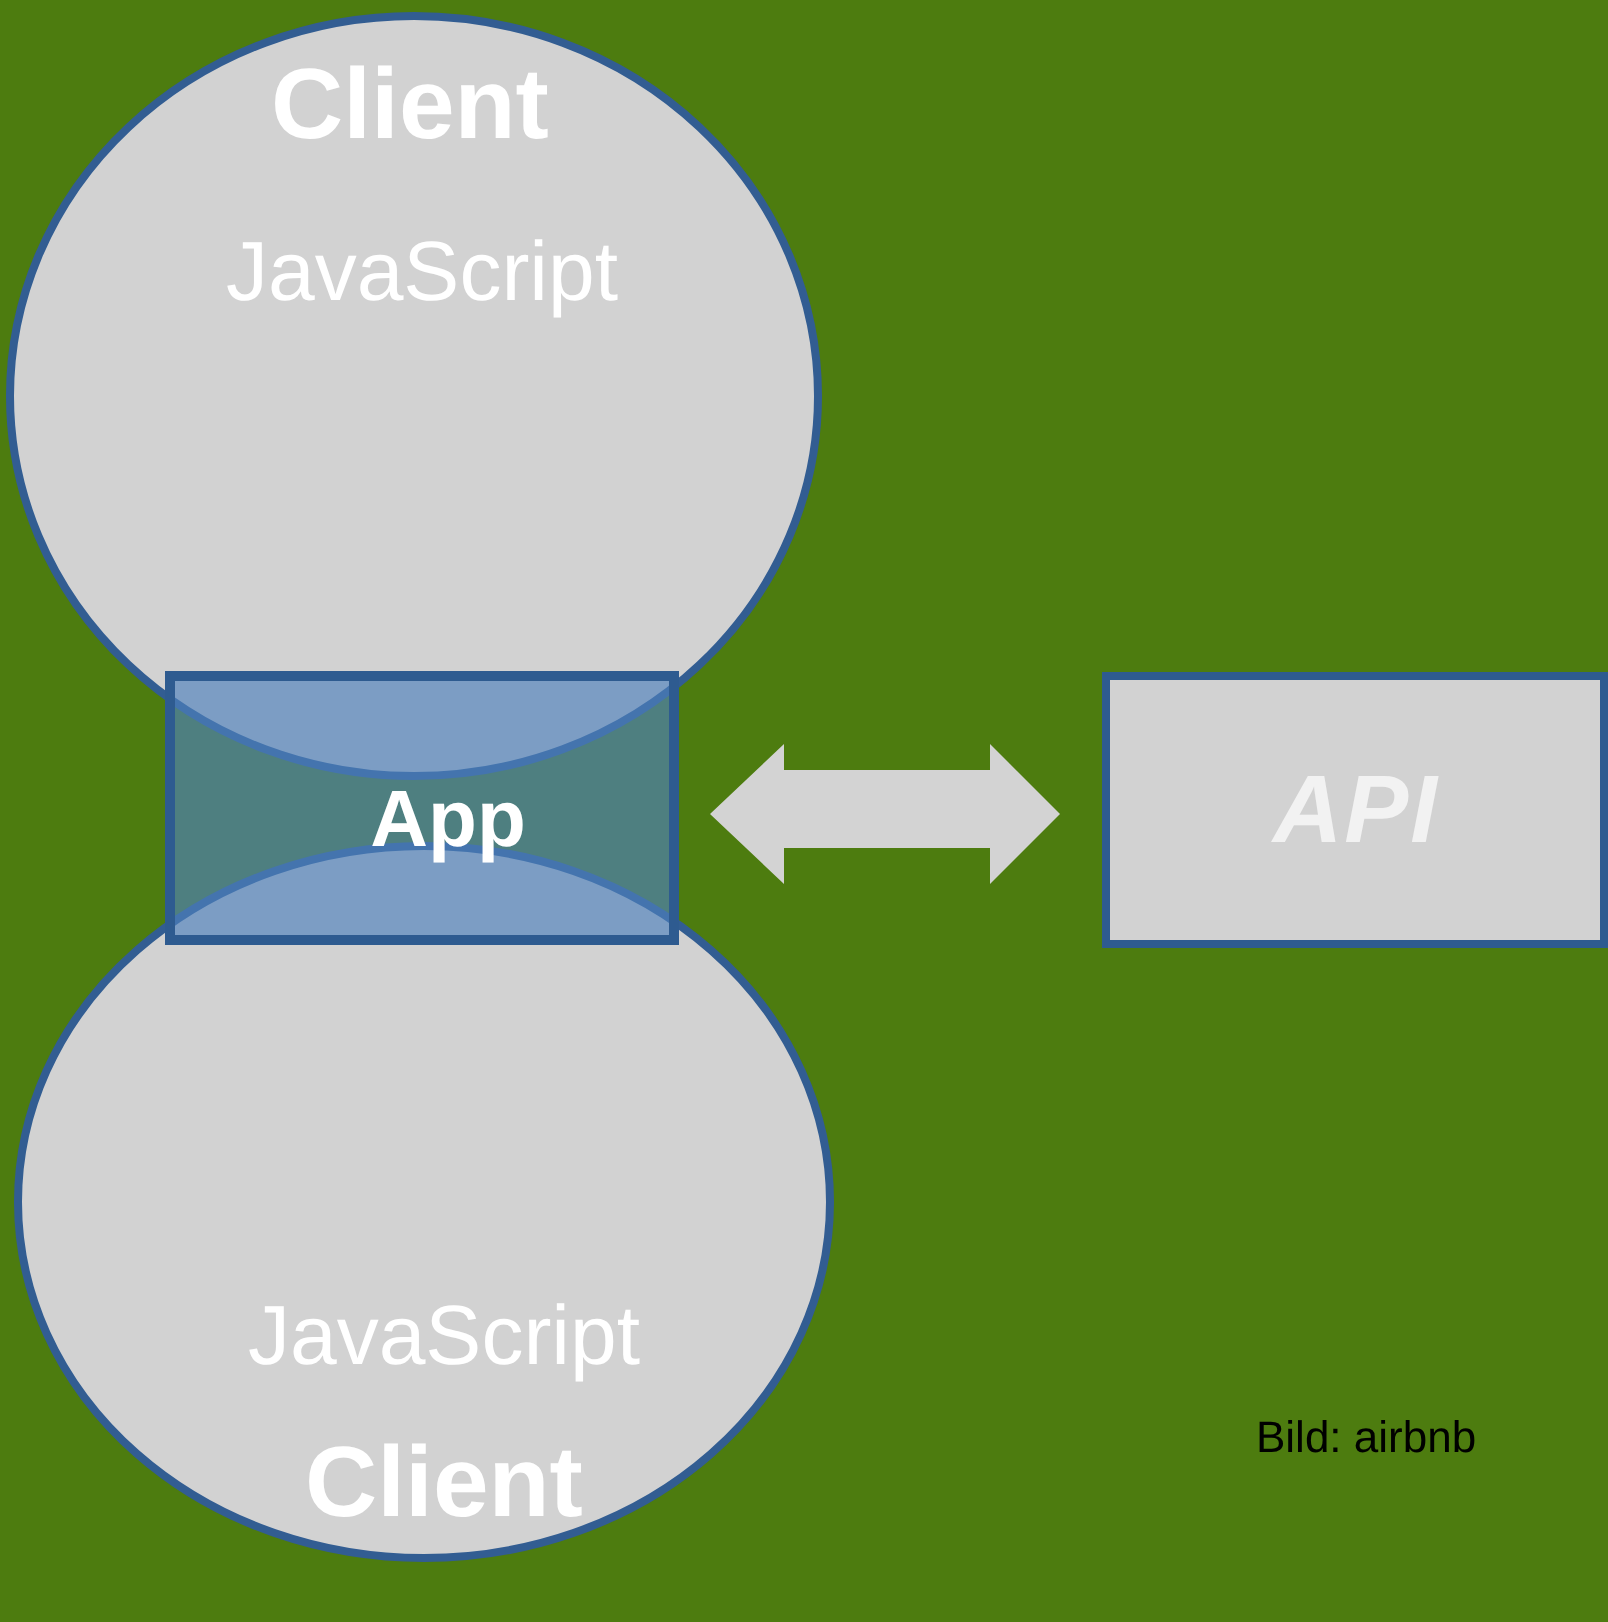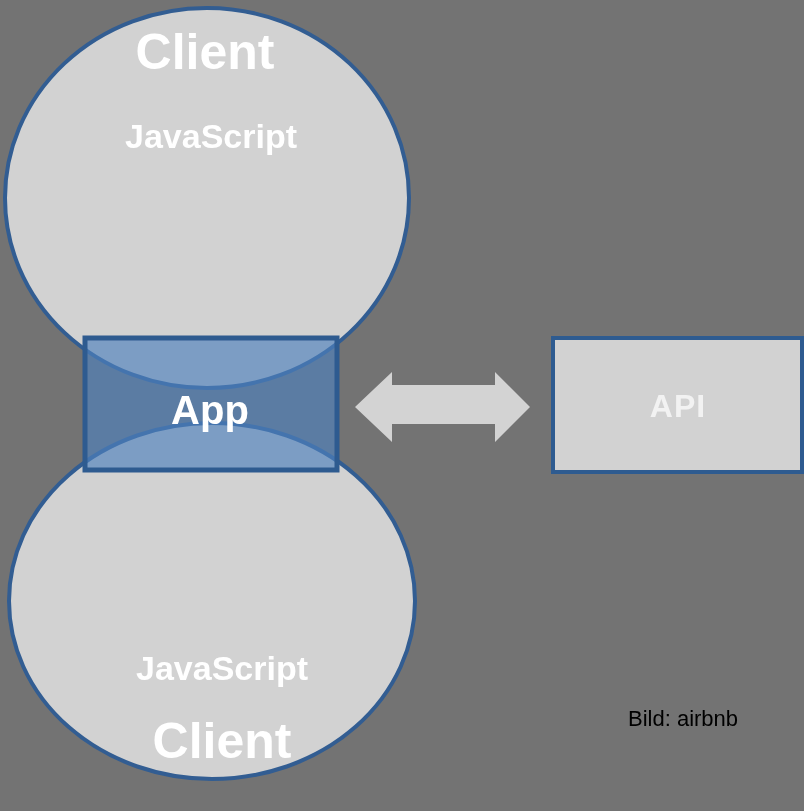--- a/index.html
+++ b/index.html
@@ -5,21 +5,21 @@
   html, body {
     margin: 0;
     padding: 0;
     background: #ffffff;
     font-family: "Liberation Sans", sans-serif;
   }
   .canvas {
     position: relative;
     width: 804px;
     height: 811px;
-    background: #737373;
+    background: #4d7c0f;
     overflow: hidden;
   }
   .canvas svg {
     position: absolute;
     left: 0;
     top: 0;
   }
   .circle-shape {
     stroke: #325d92;
     stroke-width: 4;
@@ -40,32 +40,33 @@
     transform: translate(-50%, -50%);
     white-space: nowrap;
     color: #ffffff;
     line-height: 1;
   }
   .node-title {
     font-size: 50px;
     font-weight: bold;
   }
   .node-subtitle {
-    font-size: 34px;
-    font-weight: bold;
+    font-size: 42px;
+    font-weight: normal;
   }
   .app-label {
     font-size: 40px;
     font-weight: bold;
   }
   .api-label {
-    font-size: 32px;
+    font-size: 48px;
     font-weight: bold;
     color: #f2f2f2;
     letter-spacing: 1px;
+    font-style: italic;
   }
   .credit {
     position: absolute;
     left: 610px;
     top: 706px;
     transform: none;
     color: #000000;
     font-size: 22px;
     font-weight: normal;
     white-space: nowrap;
@@ -87,21 +88,21 @@
 
     <polygon class="arrow-shape" points="355,407 392,372 392,385 495,385 495,372 530,407 495,442 495,424 392,424 392,442" fill="#d3d3d3"></polygon>
 
     <rect class="api-rect-shape" x="553" y="338" width="249" height="134" fill="#d2d2d2"></rect>
   </svg>
 
   <div class="label node-title" style="left:205px; top:52px;">Client</div>
 
   <div class="label node-subtitle" style="left:211px; top:136px;">JavaScript</div>
 
-  <div class="label app-label" style="left:210px; top:410px;">App</div>
+  <div class="label app-label" style="left:224px; top:410px;">App</div>
 
   <div class="label api-label" style="left:678px; top:406px;">API</div>
 
   <div class="label node-subtitle" style="left:222px; top:668px;">JavaScript</div>
 
   <div class="label node-title" style="left:222px; top:741px;">Client</div>
 
   <div class="credit">Bild: airbnb</div>
 
 </div>

